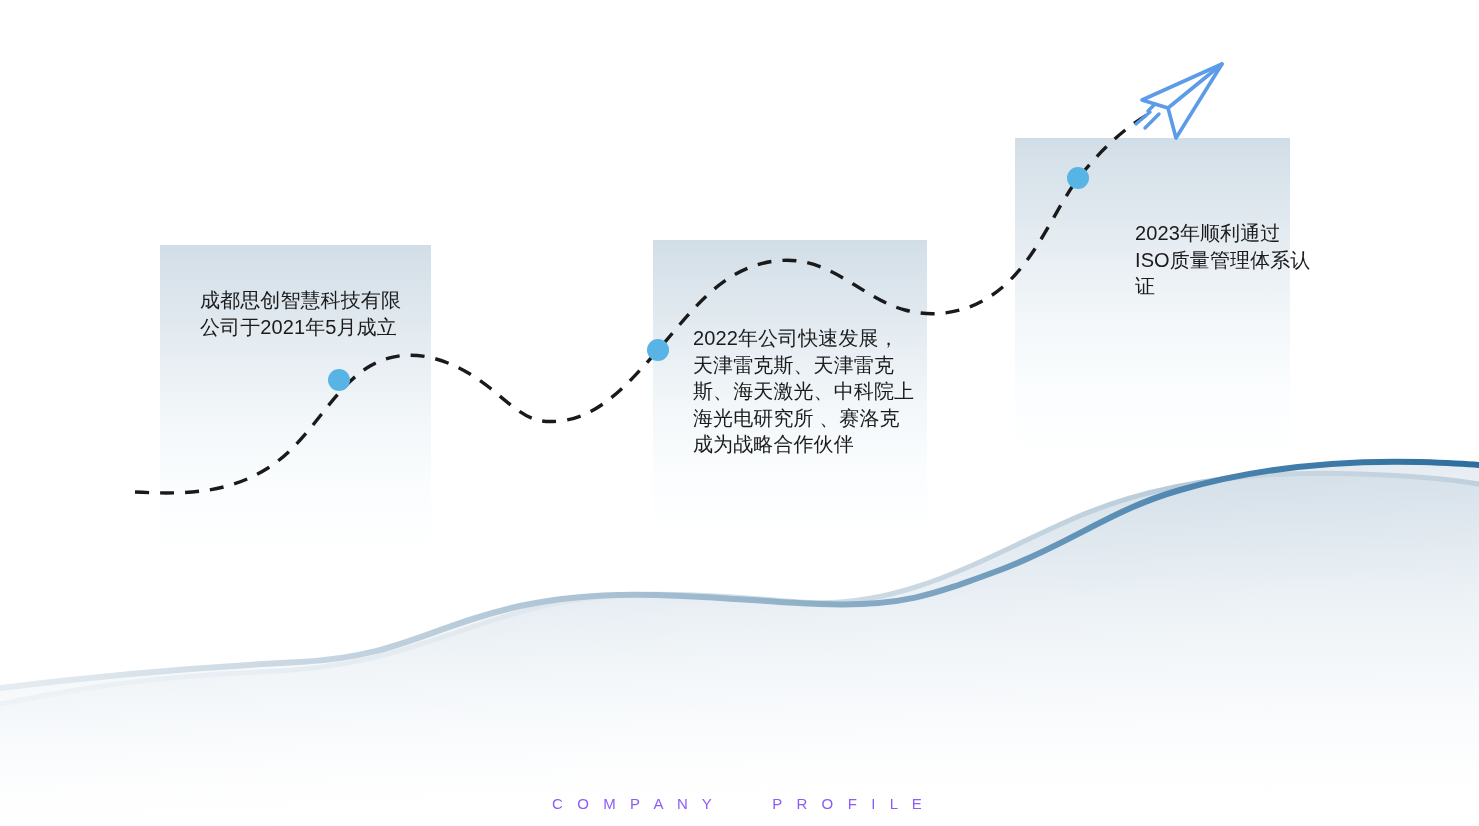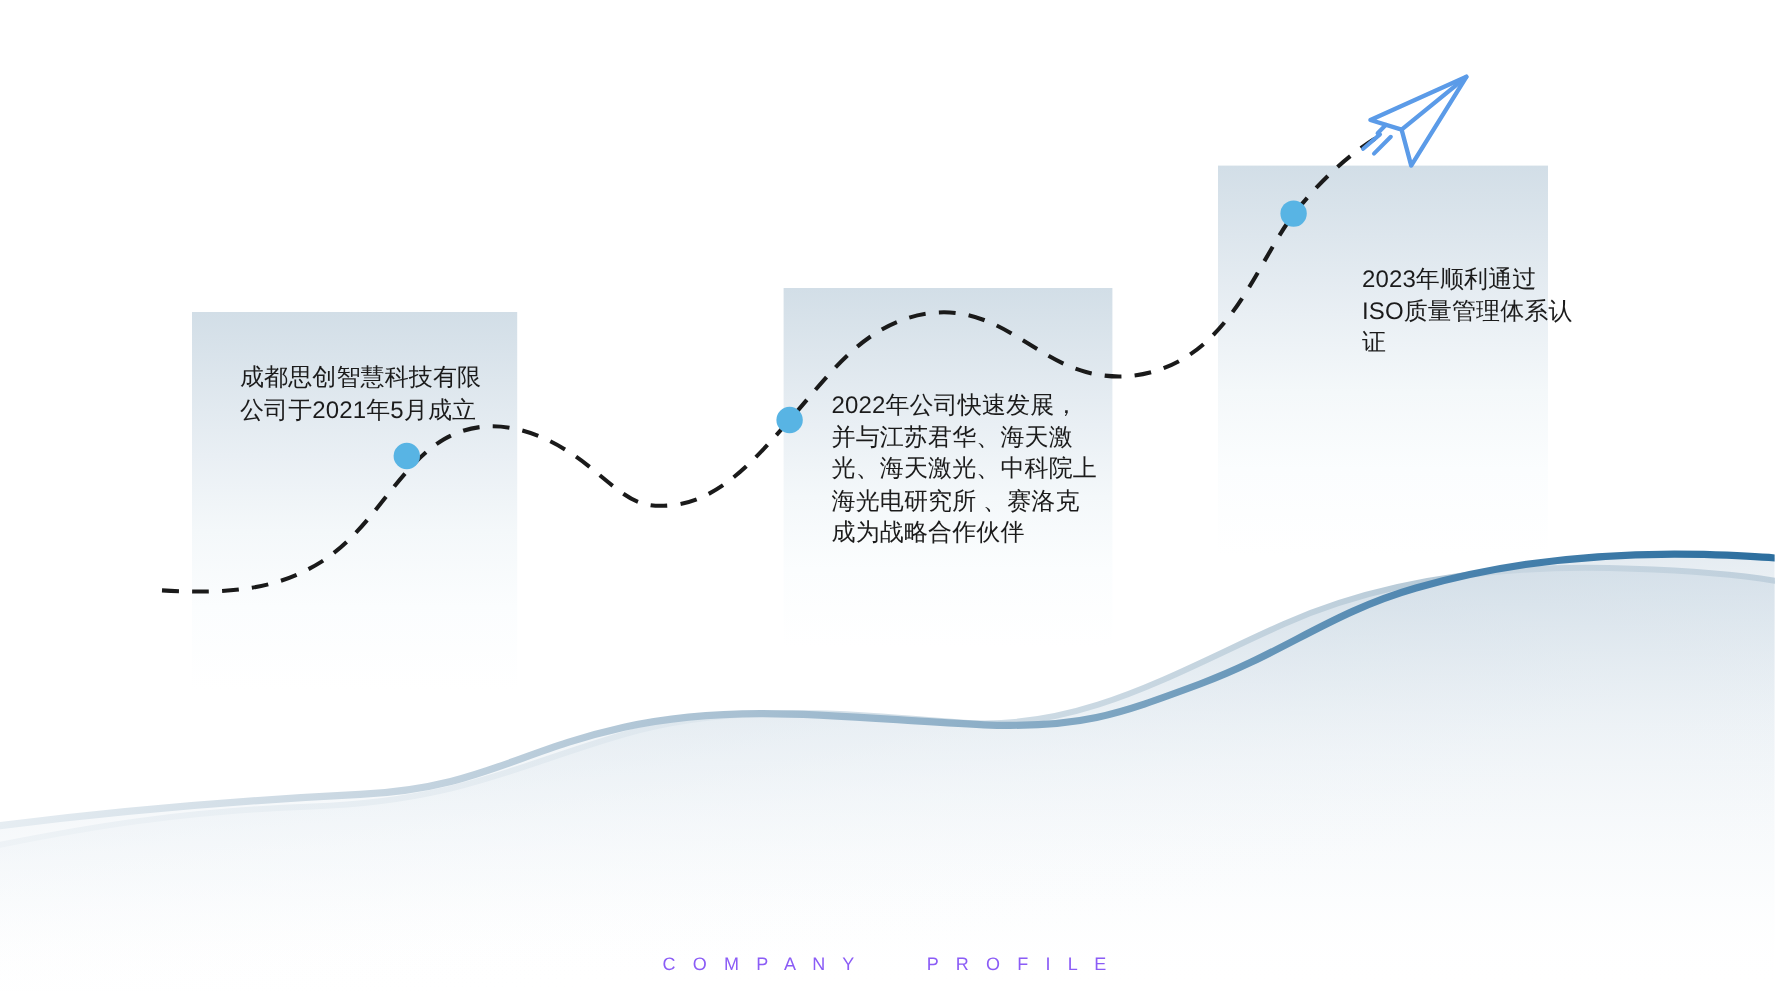--- a/index.html
+++ b/index.html
@@ -52,21 +52,21 @@
     position: absolute;
     color: #1b1b1b;
     font-size: 20px;
     line-height: 1.33;
     letter-spacing: 0.1px;
     white-space: pre-line;
     font-family: "Liberation Sans", "DejaVu Sans", sans-serif;
   }
 
   
-  #card-1 { left: 160px; top: 260px; width: 271px; height: 315px; }
+  #card-1 { left: 160px; top: 245px; width: 271px; height: 315px; }
   #card-1 .card-text { left: 40px; top: 42px; width: 215px; }
 
   
   #card-2 { left: 653px; top: 240px; width: 274px; height: 300px; }
   #card-2 .card-text { left: 40px; top: 85px; width: 225px; }
 
   
   #card-3 { left: 1015px; top: 138px; width: 275px; height: 325px; }
   #card-3 .card-text { left: 80px; top: 82px; width: 180px; margin-left: 40px; }
 
@@ -168,21 +168,21 @@
              C 1450,463 1468,464 1479,465" fill="none" stroke="url(#frontWaveStroke)" stroke-width="6" stroke-linecap="round"></path>
   </svg>
 
   <div class="card" id="card-1">
     <div class="card-bg"></div>
     <div class="card-text">成都思创智慧科技有限公司于2021年5月成立</div>
   </div>
 
   <div class="card" id="card-2">
     <div class="card-bg"></div>
-    <div class="card-text">2022年公司快速发展，并与江苏君华、海天激光、海天激光、中科院上海光电研究所 、赛洛克成为战略合作伙伴</div>
+    <div class="card-text">2022年公司快速发展，天津雷克斯、天津雷克斯、海天激光、中科院上海光电研究所 、赛洛克成为战略合作伙伴</div>
   </div>
 
   <div class="card" id="card-3">
     <div class="card-bg"></div>
     <div class="card-text">2023年顺利通过ISO质量管理体系认证</div>
   </div>
 
   <svg id="journey-path" viewBox="0 0 1479 826" xmlns="http://www.w3.org/2000/svg">
     <path d="M135,492
              C 190,495 230,492 268,468

